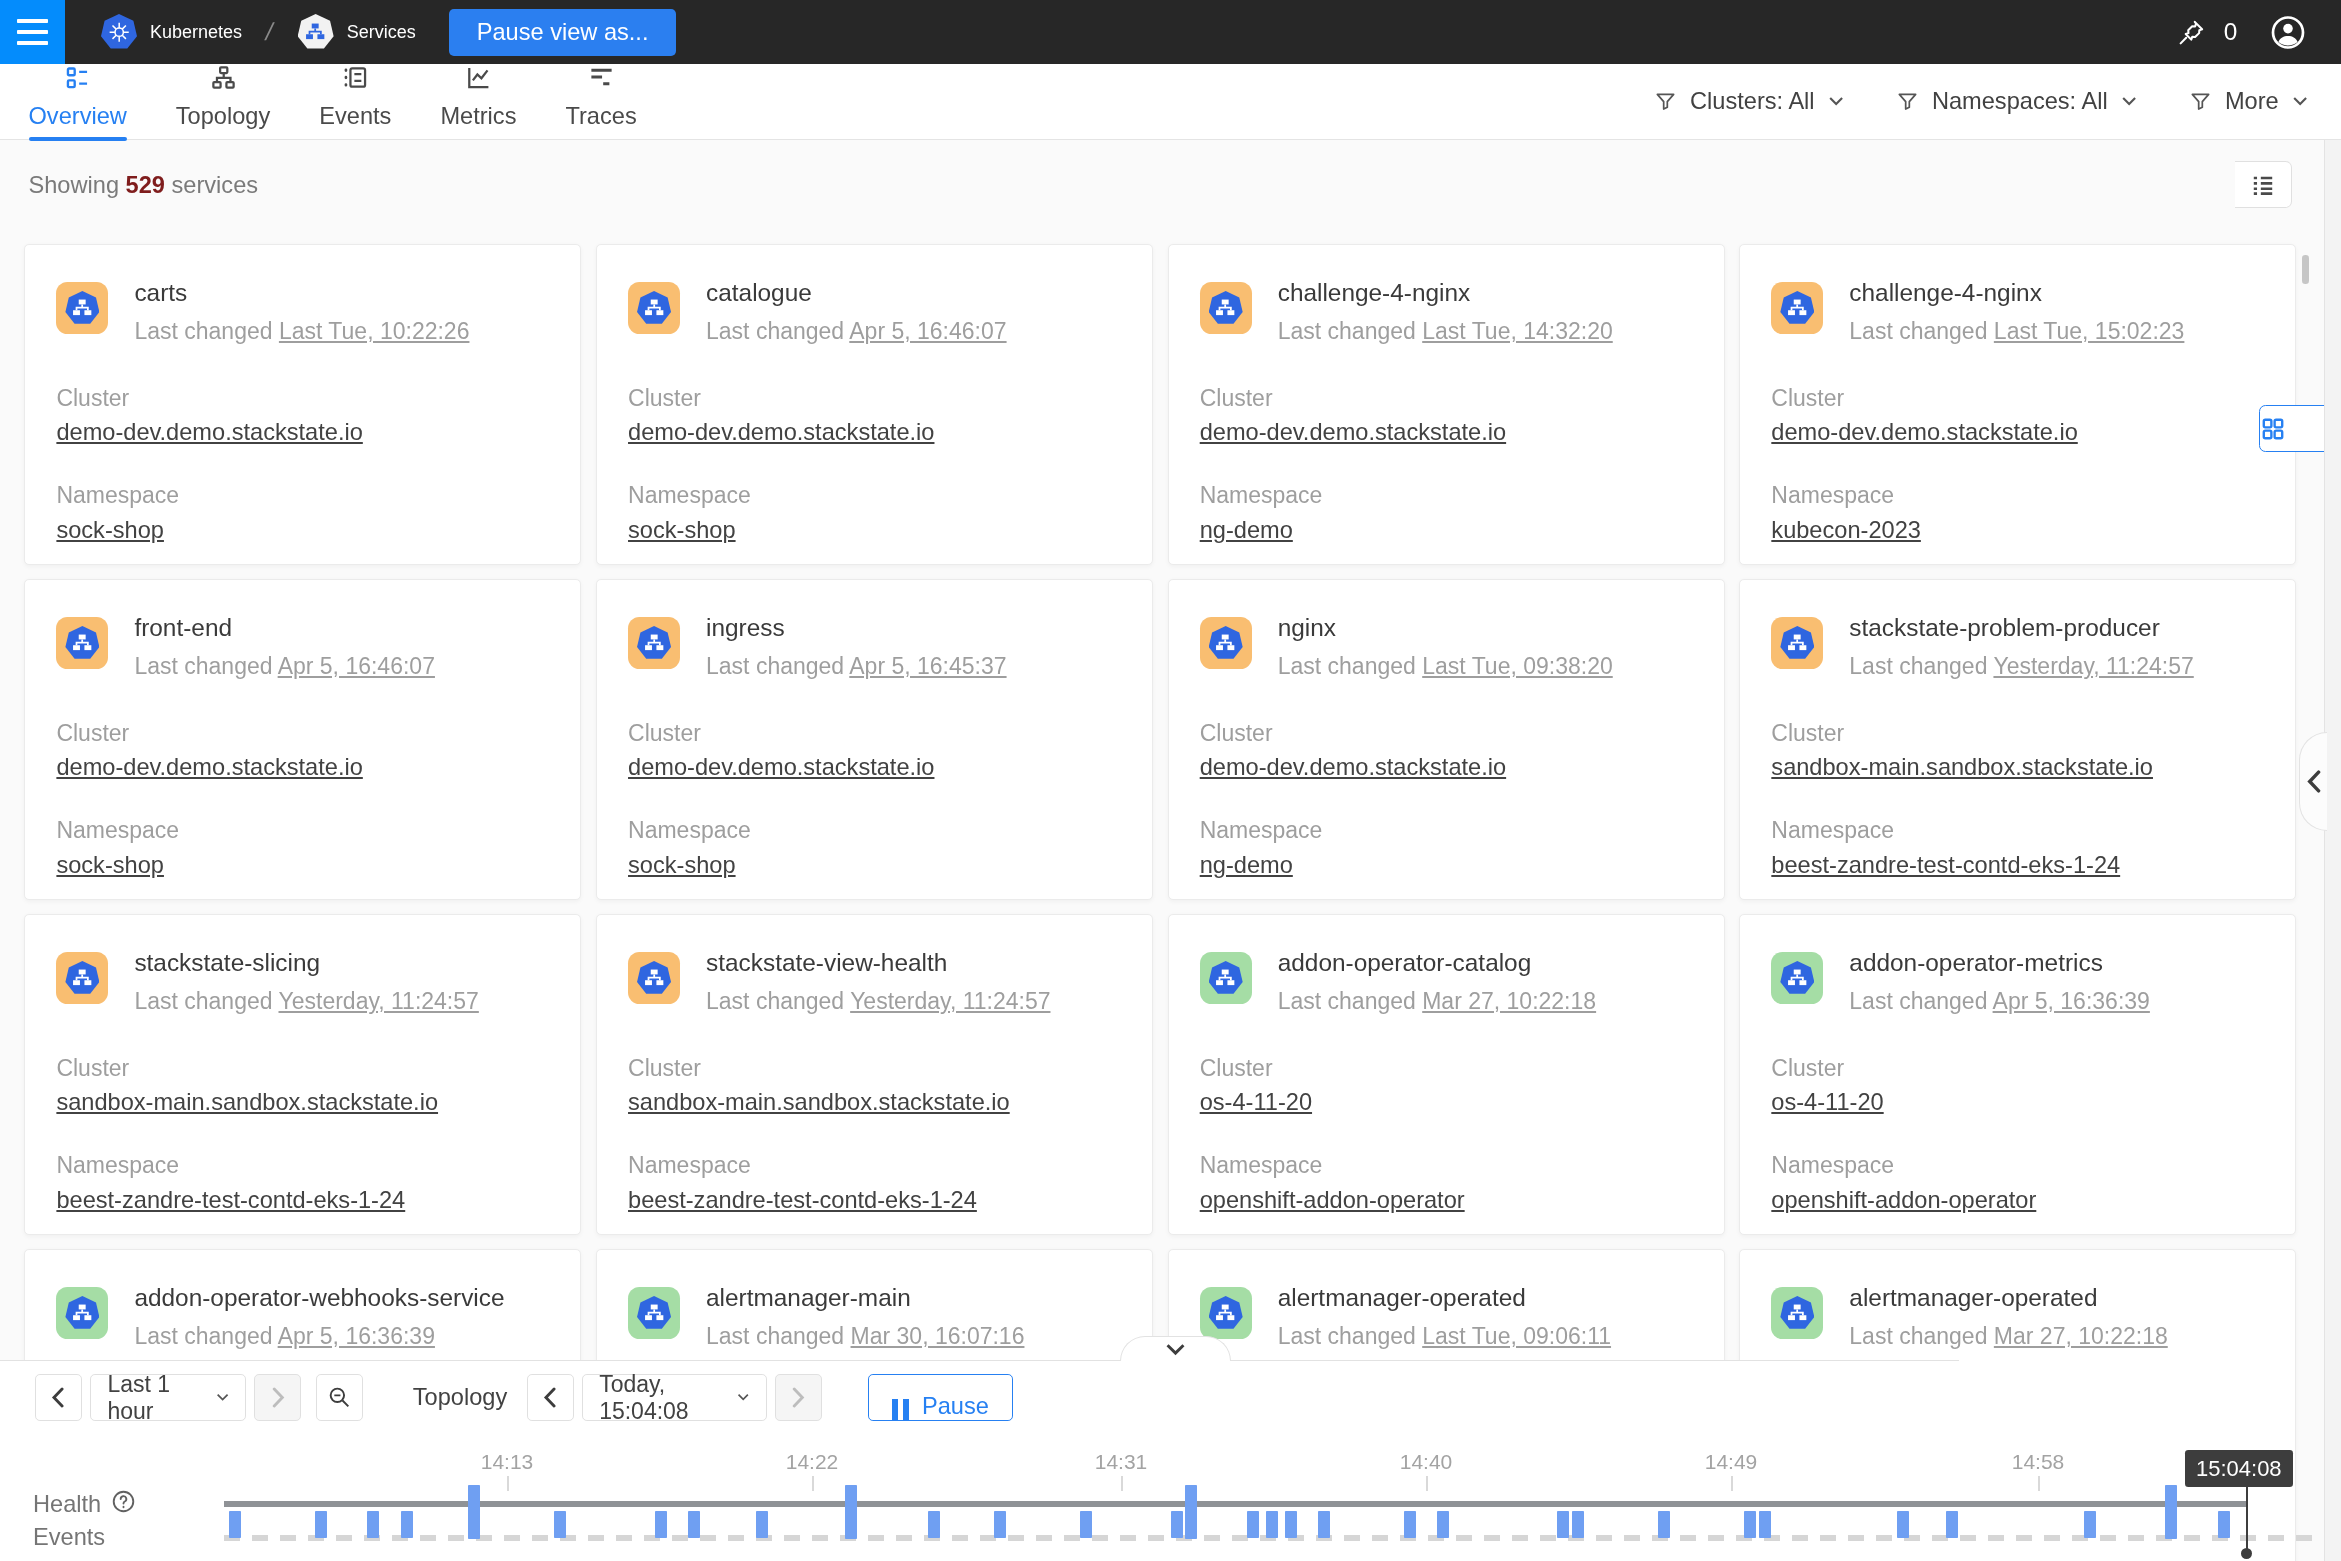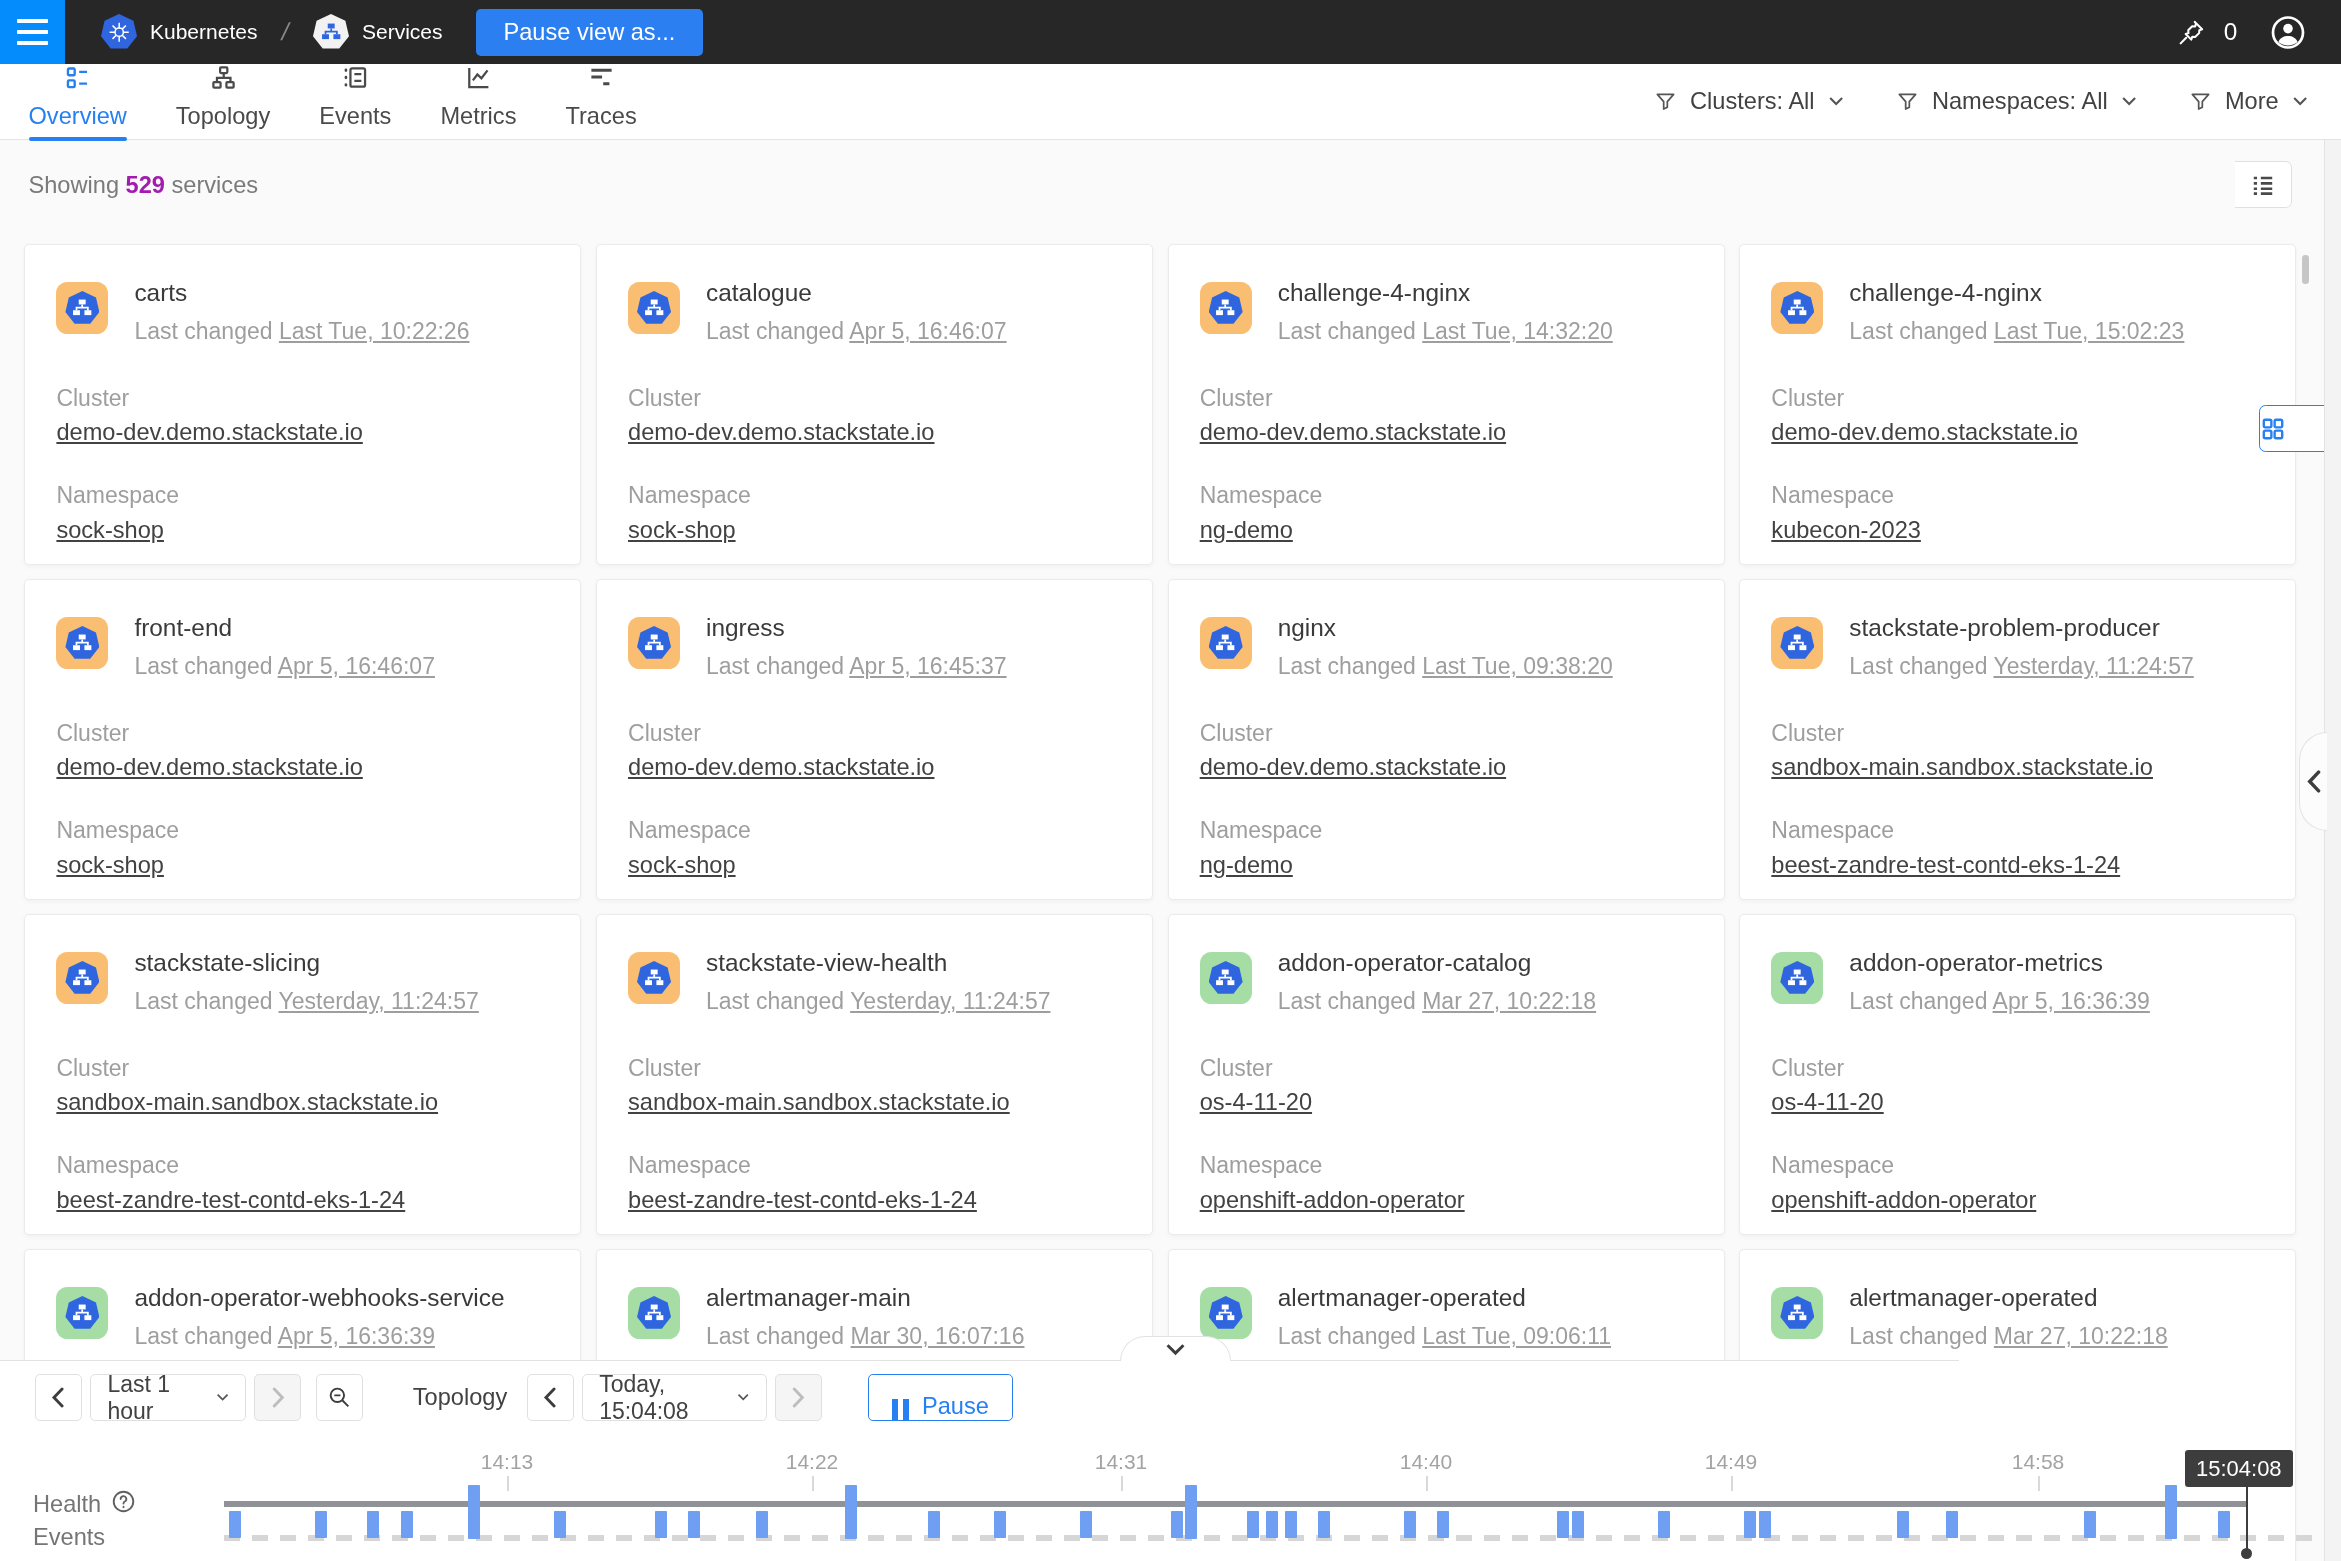--- a/index.html
+++ b/index.html
@@ -4,21 +4,21 @@
 <style>
   * { margin:0; padding:0; box-sizing:border-box; }
   html,body { width:2342px; height:1561px; overflow:hidden; }
   body { font-family:"Liberation Sans", sans-serif; background:#fafafa; position:relative; }
 
   
   .topbar { position:absolute; top:0; left:0; width:2342px; height:64px; background:#272727; display:flex; align-items:center; z-index:100; }
   .hamburger { width:65px; height:64px; background:#048cfc; display:flex; flex-direction:column; justify-content:center; align-items:center; gap:7.3px; cursor:pointer; }
   .hamburger span { width:31px; height:4.1px; background:#fff; border-radius:0.8px; }
   .crumb { display:flex; align-items:center; gap:13px; margin-left:36px; }
-  .crumb-label { color:#fff; font-size:21px; }
+  .crumb-label { color:#fff; font-size:18px; }
   .crumb-sep { color:#8a8a8a; font-size:24.4px; margin:0 11.4px; transform:skewX(-12deg); }
   .hepta { width:36px; height:36px; clip-path:polygon(50% 0%, 90% 19%, 100% 62%, 73% 96%, 27% 96%, 0% 62%, 10% 19%); display:flex; align-items:center; justify-content:center; }
   .hepta.blue { background:#2f66e0; }
   .hepta.white { background:#f2f2f2; }
   .hepta svg { width:24.4px; height:24.4px; }
   .save-btn { margin-left:33px; height:47px; padding:0 28px; background:#2b7ff0; color:#fff; font-size:23.6px; border:none; border-radius:4.9px; cursor:pointer; }
   .topbar-right { margin-left:auto; display:flex; align-items:center; gap:18px; padding-right:36px; }
   .pin-count { color:#fff; font-size:24.4px; margin-right:14.6px; }
   .avatar { width:36px; height:36px; border-radius:50%; display:flex; align-items:center; justify-content:center; cursor:pointer; }
 
@@ -29,21 +29,21 @@
   .tab svg { width:27px; height:27px; }
   .tab.active { color:#2680f2; }
   .tab.active .underline { position:absolute; bottom:-1.6px; left:0; right:0; height:4.1px; background:#2680f2; border-radius:2.4px; }
   .filters { margin-left:auto; display:flex; align-items:center; gap:52px; padding-right:34px; }
   .filter { display:flex; align-items:center; gap:13px; color:#424242; font-size:23.6px; cursor:pointer; }
   .filter svg.funnel { width:23px; height:23px; color:#555; }
   .chev { width:16.3px; height:10.6px; color:#555; }
 
   
   .summary { position:absolute; top:172px; left:28.5px; font-size:23.6px; color:#7a7a7a; z-index:10; }
-  .summary b { color:#a21caf; font-weight:700; }
+  .summary b { color:#7f1d1d; font-weight:700; }
   .view-toggle { position:absolute; top:161px; right:50px; display:flex; z-index:10; }
   .vt-btn { width:57px; height:47px; background:#fff; display:flex; align-items:center; justify-content:center; cursor:pointer; }
   .vt-btn svg { width:26px; height:26px; }
   .vt-btn.grid { border:1.6px solid #2680f2; border-radius:6.5px 0 0 6.5px; color:#2680f2; z-index:2; }
   .vt-btn.list { border:1.6px solid #e0e0e0; border-left:none; border-radius:0 6.5px 6.5px 0; color:#4a4a4a; }
 
   
   .grid { position:absolute; top:244px; left:24.4px; width:2272px; display:grid; grid-template-columns:repeat(4,1fr); column-gap:14.6px; row-gap:14px; z-index:5; }
   .card { position:relative; height:321px; background:#fff; border:1.6px solid #ebebeb; border-radius:4.9px; box-shadow:0 1.6px 4.1px rgba(0,0,0,0.04); }
   .service-icon { position:absolute; left:31px; top:37px; width:52px; height:52px; border-radius:11.4px; display:flex; align-items:center; justify-content:center; }

